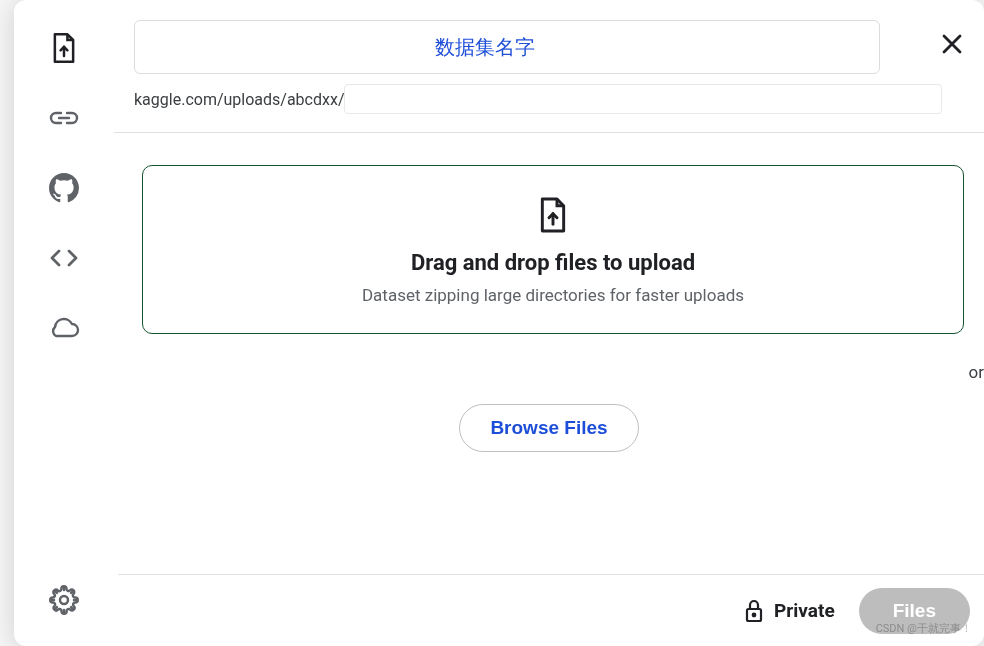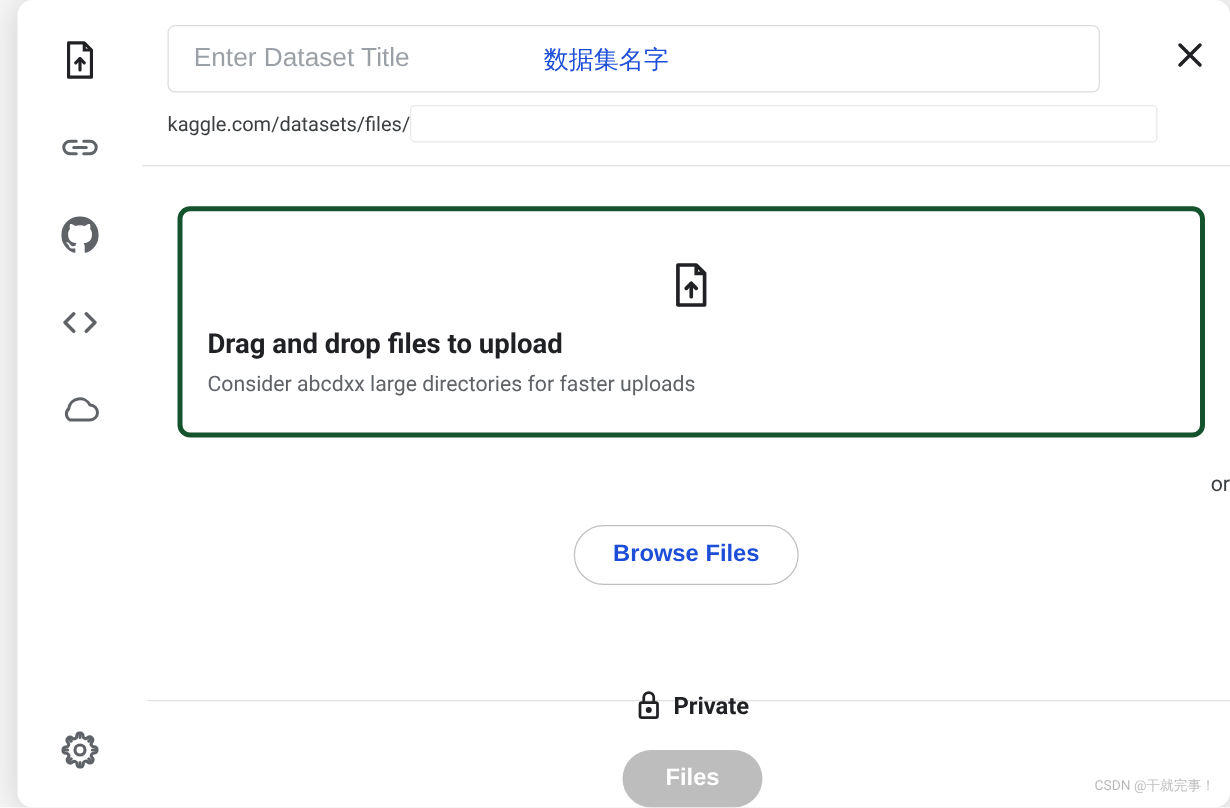--- a/index.html
+++ b/index.html
@@ -122,24 +122,24 @@
       outline: none;
       max-width: 598px;
     }
     .divider {
       height: 1px;
       background: #e0e0e0;
       margin: 18px 0 0 0;
     }
     .upload-area {
       margin: 32px 20px 0 28px;
-      border: 4px solid #14532d;
+      border: 1px solid #14532d;
       border-radius: 10px;
-      padding: 40px 20px 28px;
-      text-align: left;
+      padding: 30px 20px 28px;
+      text-align: center;
     }
     .upload-icon {
       margin: 0 auto 16px;
       width: 32px;
       height: 38px;
     }
     .upload-title {
       font-size: 22px;
       font-weight: 700;
       color: #202124;
@@ -165,28 +165,27 @@
       font-size: 19px;
       font-weight: 700;
       color: #1d4ed8;
       cursor: pointer;
     }
     .footer {
       position: absolute;
       bottom: 0;
       left: 4px;
       right: 0;
-      height: 86px;
+      height: 72px;
       border-top: 1px solid #e0e0e0;
       display: flex;
       align-items: center;
       justify-content: flex-end;
       padding: 0 14px 0 20px;
       gap: 24px;
-      flex-direction: column;
     }
     .private-label {
       display: flex;
       align-items: center;
       gap: 10px;
       font-size: 19px;
       font-weight: 700;
       color: #202124;
     }
     .create-btn {
@@ -258,43 +257,42 @@
   <div class="main">
 
     <div class="close-btn">
       <svg width="22" height="22" viewBox="0 0 22 22" stroke="#202124" stroke-width="2.8" stroke-linecap="round">
         <path d="M3 3 L19 19 M19 3 L3 19"></path>
       </svg>
     </div>
 
     <div class="header-row">
       <div class="title-input-wrap">
-        <input class="title-input" type="text" placeholder="Enter Dataset Title" style="">
         <span class="annotation">数据集名字</span>
       </div>
     </div>
 
     <div class="url-row">
-      <span class="url-prefix">kaggle.com/datasets/files/</span>
+      <span class="url-prefix">kaggle.com/uploads/abcdxx/</span>
       <input class="url-input" type="text" value="" style="">
     </div>
 
     <div class="divider"></div>
 
     <div class="upload-area">
       <div class="upload-icon">
         <svg width="32" height="38" viewBox="0 0 24 28" fill="none" stroke="#202124" stroke-width="2.2">
           <path d="M4 2 H15 L20 7 V26 H4 Z" stroke-linejoin="round"></path>
           <path d="M15 2 V7 H20"></path>
           <path d="M12 21 V13" stroke-linecap="round"></path>
           <path d="M9 16 L12 13 L15 16" stroke-linecap="round" stroke-linejoin="round"></path>
         </svg>
       </div>
       <div class="upload-title">Drag and drop files to upload</div>
-      <div class="upload-sub">Consider abcdxx large directories for faster uploads</div>
+      <div class="upload-sub">Dataset zipping large directories for faster uploads</div>
     </div>
 
     <div class="or-text">or</div>
 
     <button class="browse-btn">Browse Files</button>
 
     <div class="footer">
       <div class="private-label">
         <svg width="20" height="24" viewBox="0 0 20 24" fill="none" stroke="#202124" stroke-width="2.2">
           <rect x="3" y="10" width="14" height="12" rx="1.5"></rect>

